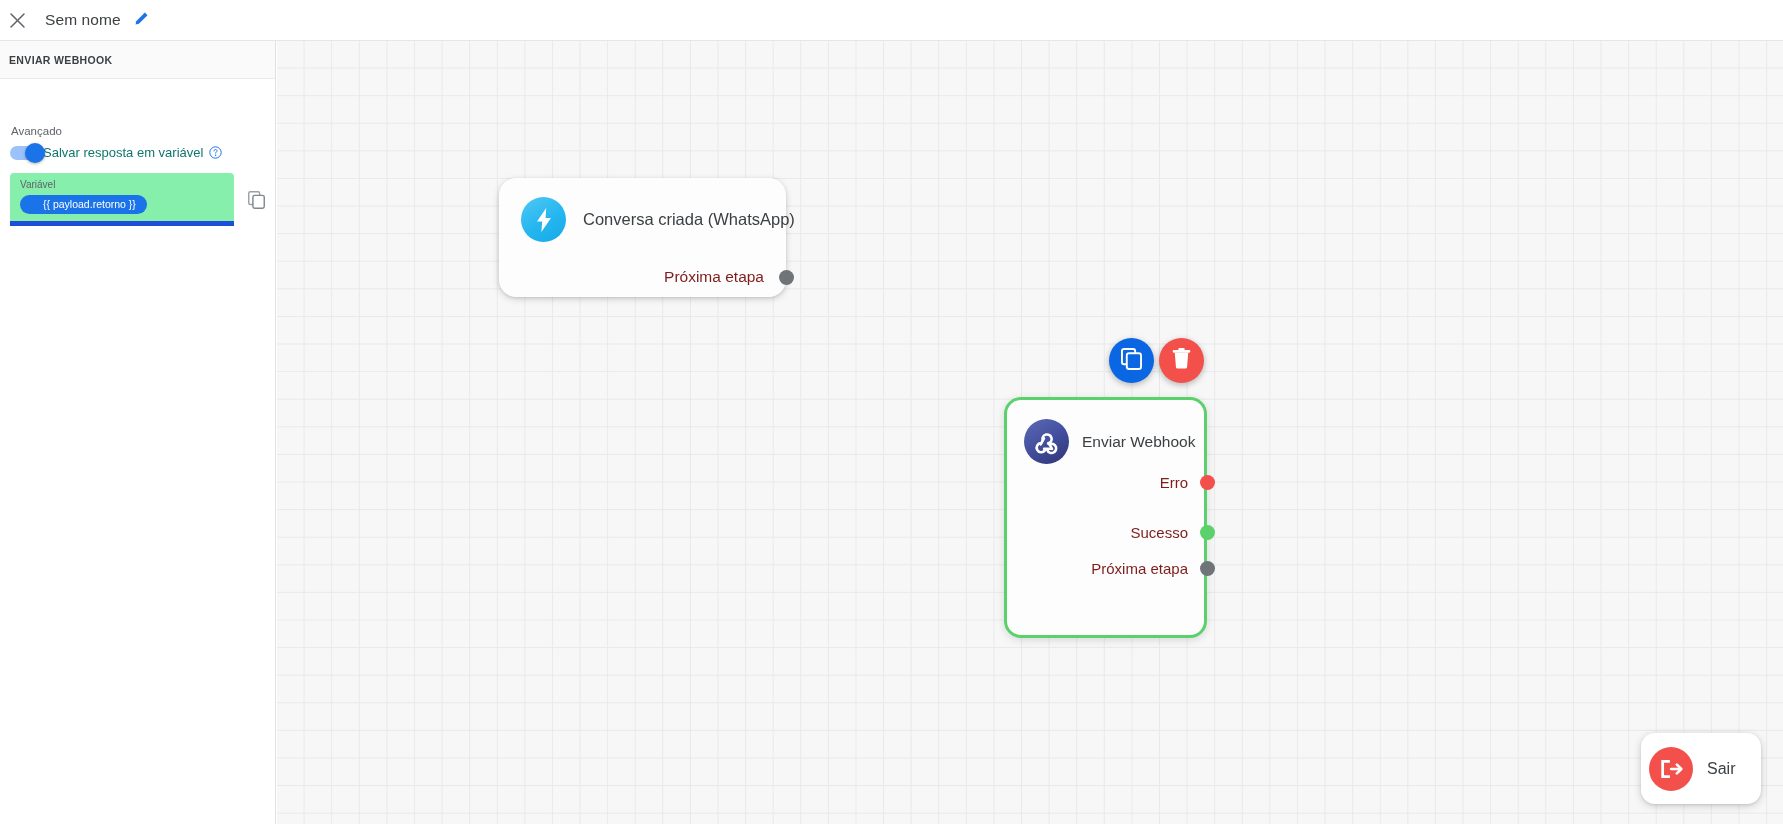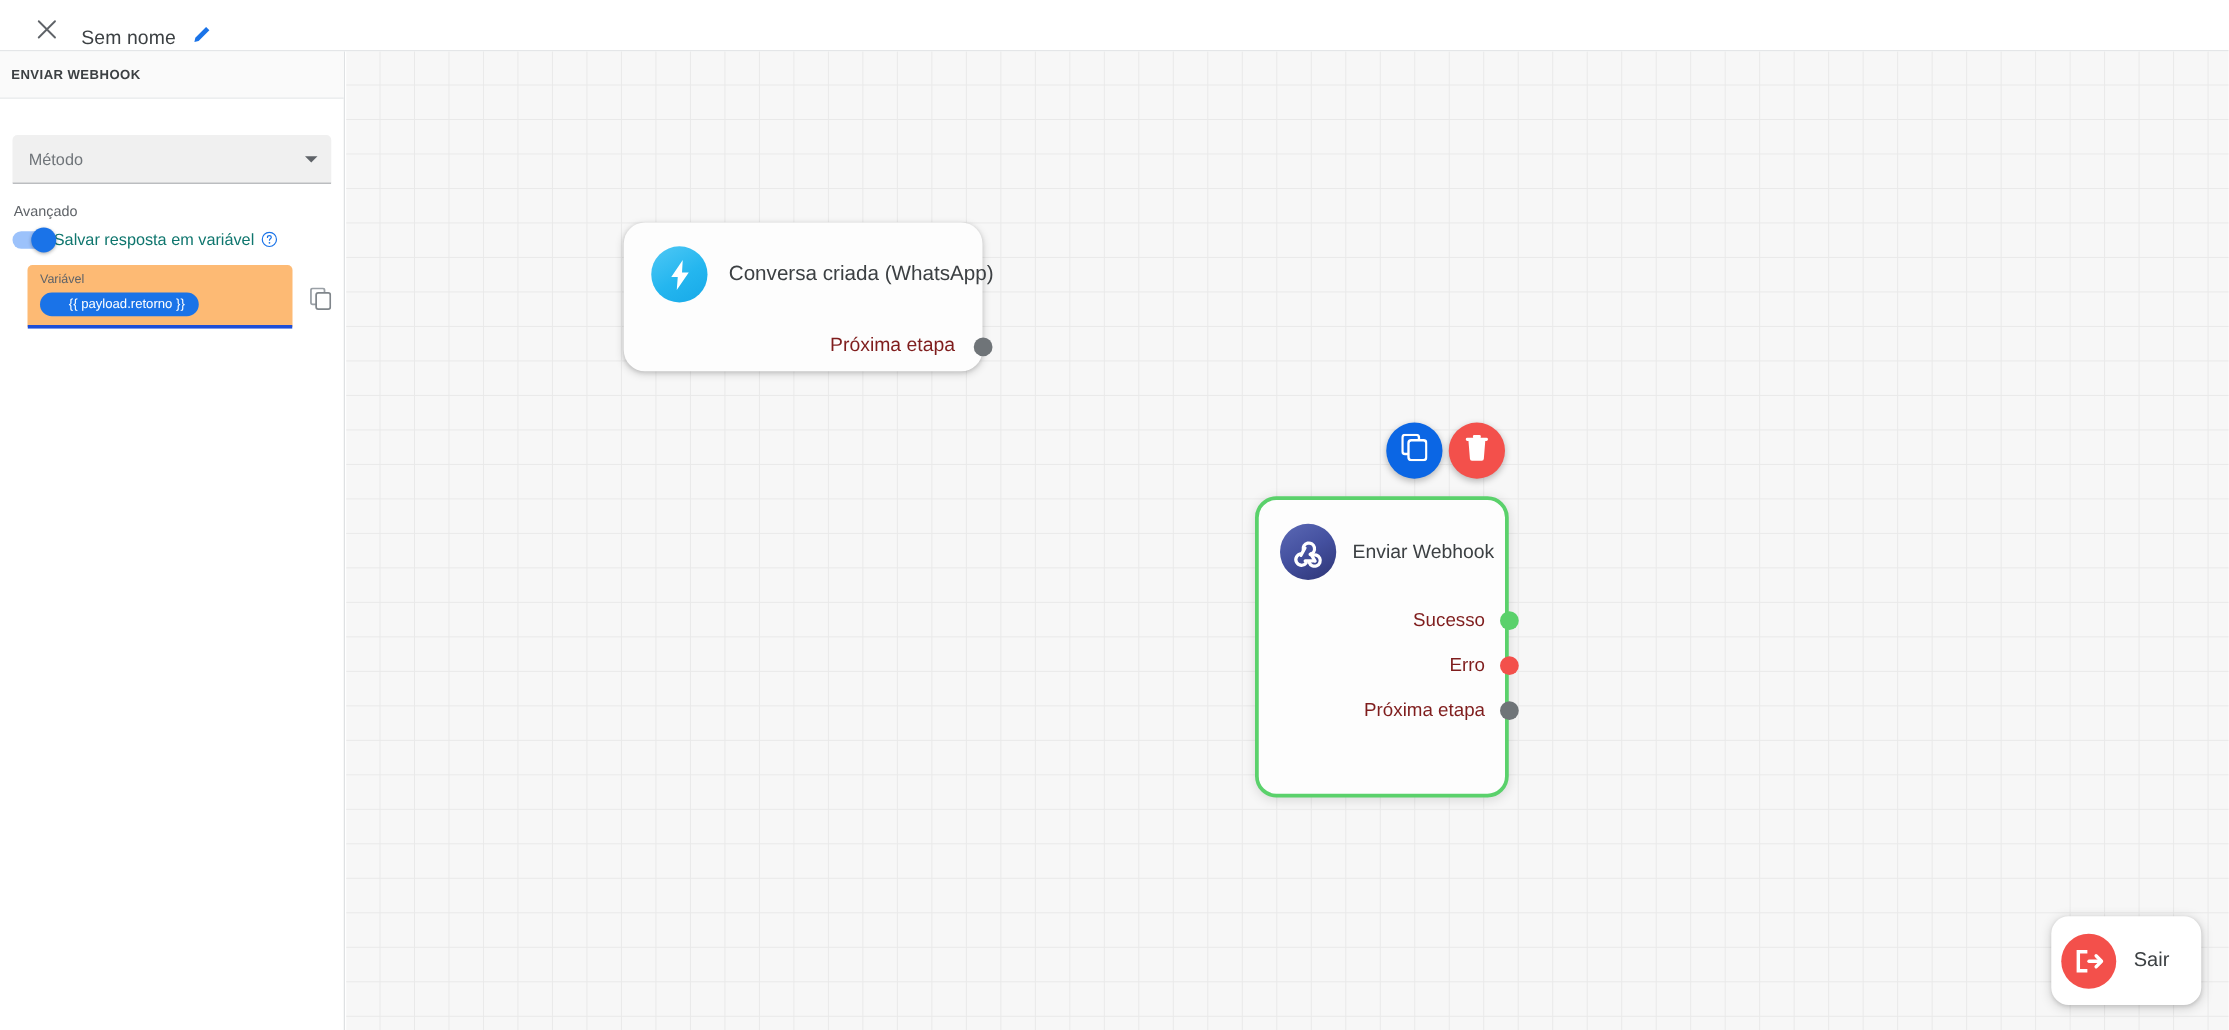--- a/index.html
+++ b/index.html
@@ -11,23 +11,22 @@
     background: #ffffff;
   }
   #app { position: relative; width: 1783px; height: 824px; }
 
   
   .topbar {
     position: absolute; top: 0; left: 0;
     width: 1783px; height: 41px;
     background: #ffffff;
     border-bottom: 1px solid #e4e6e8;
-    display: flex; align-items: flex-end;
+    display: flex; align-items: center;
     z-index: 40;
-    padding-left: 20px;
   }
   .close-btn {
     width: 34px; height: 34px; margin-left: 0px;
     border-radius: 50%;
     display: flex; align-items: center; justify-content: center;
     cursor: pointer; background: transparent;
   }
   .close-btn svg { display:block; }
   .doc-title {
     font-size: 15.5px; color: #3c4043;
@@ -107,26 +106,25 @@
     margin-left: 0;
   }
   .help-icon { margin-left: 6px; display:flex; align-items:center; cursor:pointer; }
 
   .var-row {
     margin-top: 13px;
     display: flex; align-items: flex-start;
   }
   .var-field {
     width: 232px;
-    background: #fdba74;
-    border-bottom: 3px solid #1d4ed8;
+    background: #86efac;
+    border-bottom: 5px solid #1d4ed8;
     border-radius: 4px 4px 0 0;
     padding: 6px 10px 7px 10px;
     position: relative;
-    margin-left: 12px;
   }
   .var-caption { font-size: 10px; color: #5f6368; margin-bottom: 4px; }
   .var-chip {
     display: inline-block;
     background: #1a73e8;
     color: #ffffff;
     font-size: 10.5px;
     padding: 3px 11px 4px 23px;
     border-radius: 11px;
     white-space: nowrap;
@@ -254,24 +252,20 @@
   <div class="sidebar">
     <div class="sidebar-header">
       <span>ENVIAR WEBHOOK</span>
     </div>
 
     <div class="sidebar-body">
 
 
       <div class="gap"></div>
 
-      <div class="mat-field select">
-        <span class="ph">Método</span>
-        <span class="mat-arrow"></span>
-      </div>
 
       <div class="adv-label">Avançado</div>
 
       <div class="toggle-row">
         <div class="switch">
           <div class="knob"></div>
         </div>
         <div class="toggle-label">Salvar resposta em variável</div>
         <span class="help-icon">
           <svg width="13" height="13" viewBox="0 0 16 16">
@@ -347,28 +341,28 @@
               <path d="M14.1 26.5 a5.4 5.4 0 1 1 -4.6 -8.6"></path>
               <path d="M13.0 12.3 L9.1 19.3"></path>
               <path d="M18.6 18.0 L22.6 24.8"></path>
               <path d="M21.0 24.6 L13.2 24.6"></path>
             </g>
           </svg>
         </div>
         <div class="node-title sm" style="margin-left:13px;">Enviar Webhook</div>
       </div>
 
+      <div class="port-row" style="padding-right:16px;">
+        <span class="port-label">Erro</span>
+        <span class="port-dot dot-red" style="right:-11px; top:11px;"></span>
+      </div>
+
       <div class="port-row" style="margin-top:14px; padding-right:16px;">
         <span class="port-label">Sucesso</span>
         <span class="port-dot dot-green" style="right:-11px; top:11px;"></span>
-      </div>
-
-      <div class="port-row" style="padding-right:16px;">
-        <span class="port-label">Erro</span>
-        <span class="port-dot dot-red" style="right:-11px; top:11px;"></span>
       </div>
 
       <div class="port-row" style="padding-right:16px;">
         <span class="port-label">Próxima etapa</span>
         <span class="port-dot dot-gray" style="right:-11px; top:11px;"></span>
       </div>
     </div>
 
     <div class="sair">
       <div class="sair-icon">

